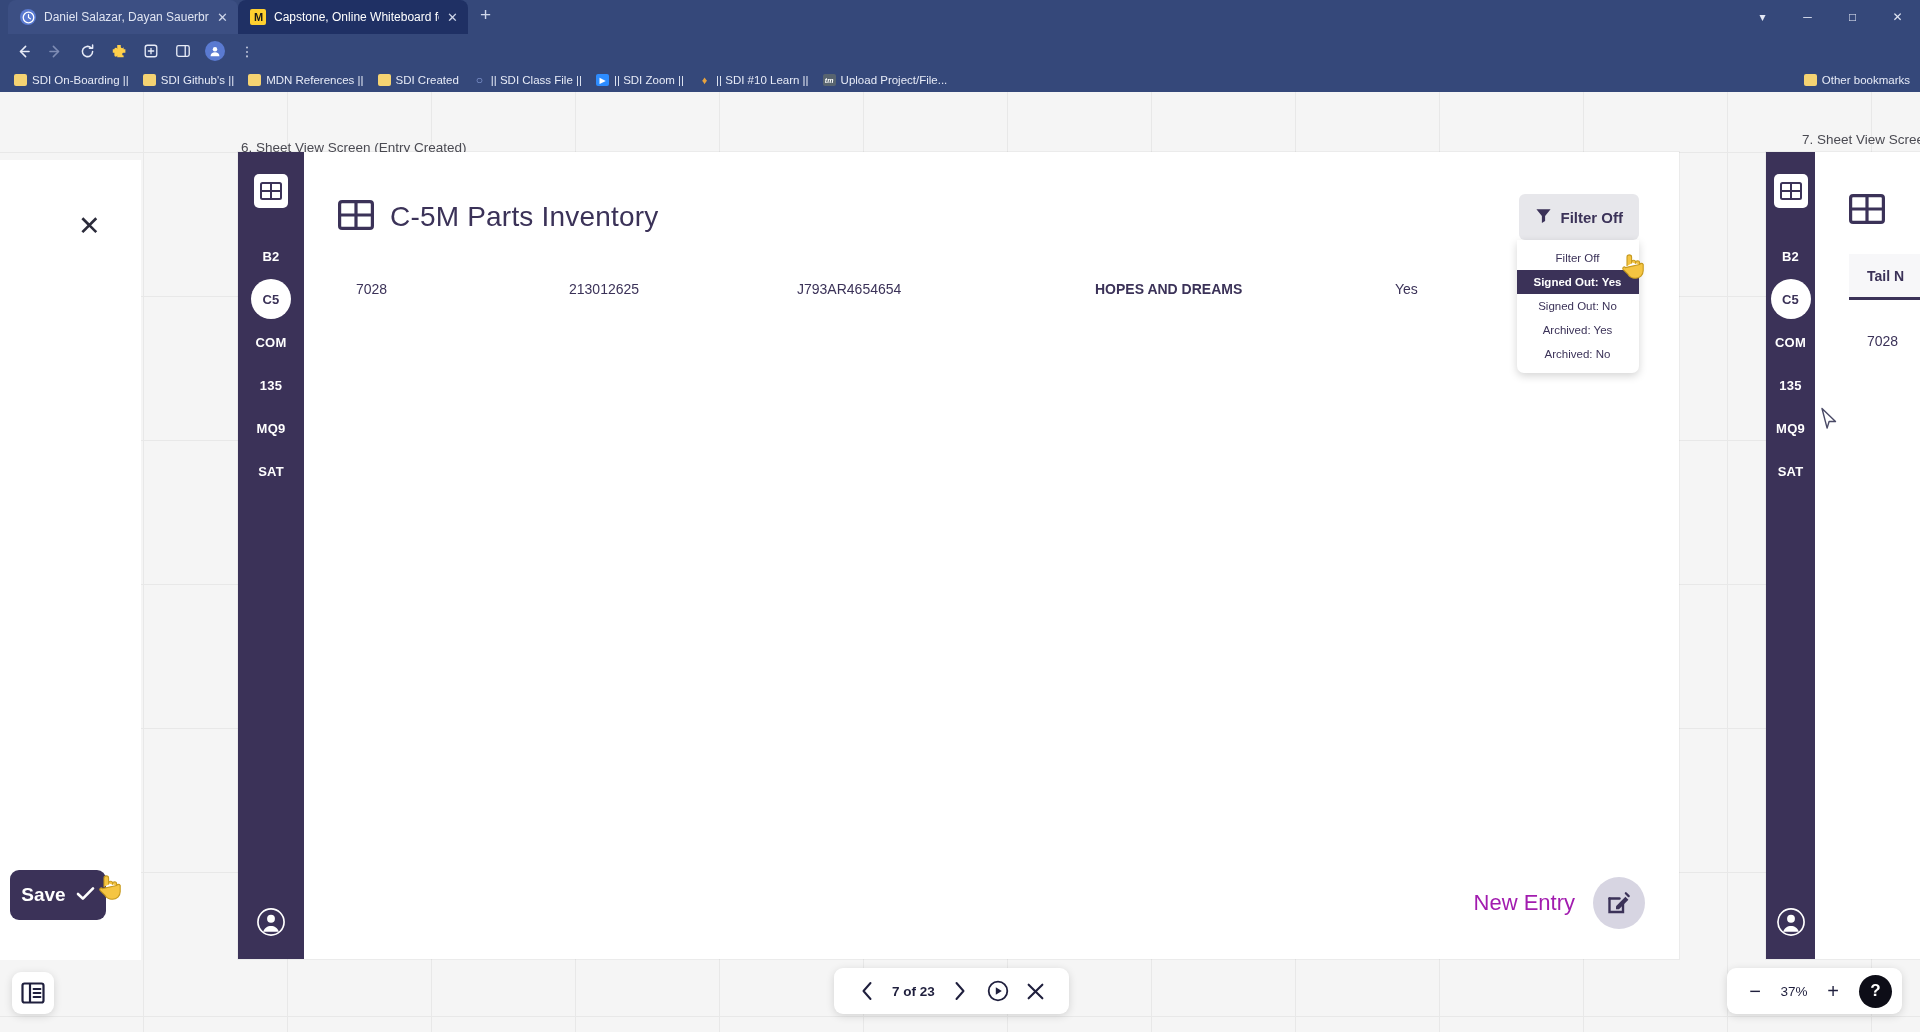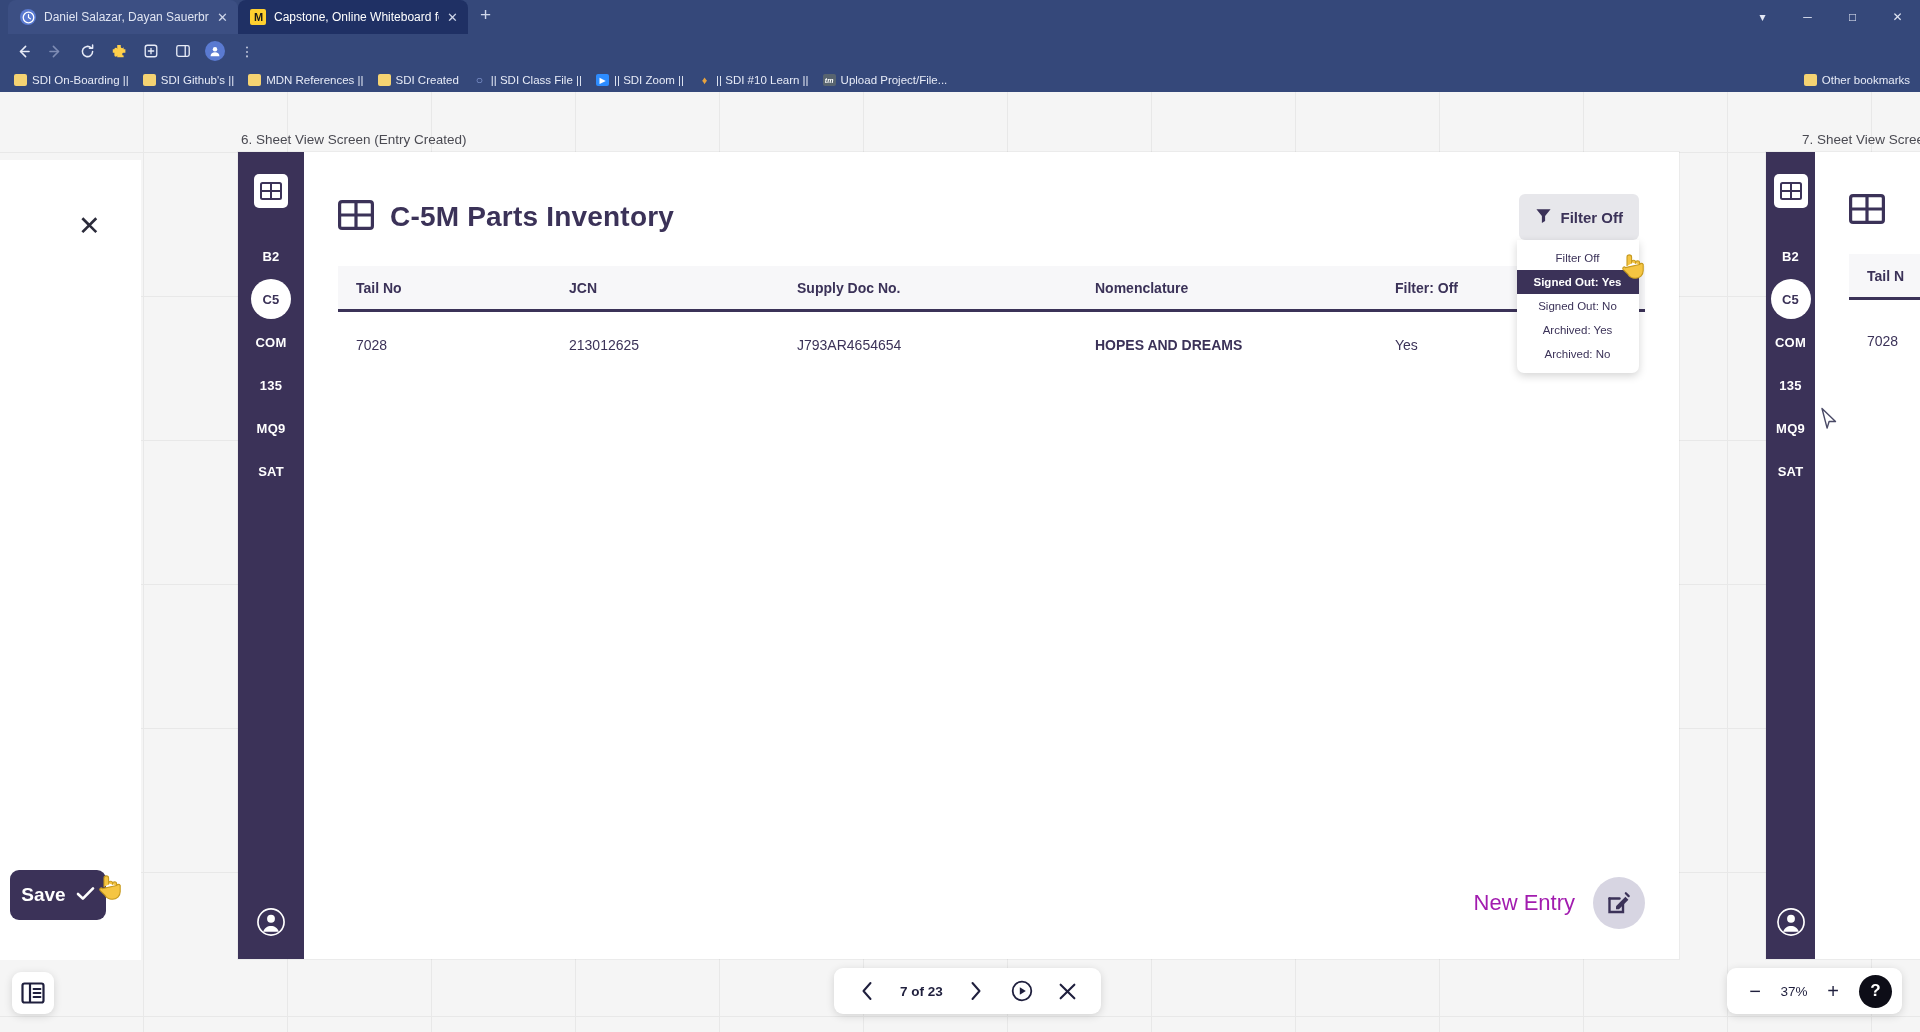--- a/index.html
+++ b/index.html
@@ -125,21 +125,21 @@
     align-items: center; justify-content: center;
   }
 
   .app-main { flex: 1; position: relative; background: #ffffff; padding: 0; }
   .app-head {
     display: flex; align-items: center; padding: 42px 40px 0 34px;
     position: relative;
   }
   .title-icon { margin-right: 16px; }
   .app-title {
-    font-size: 28px; font-weight: bold; color: #3b3258; letter-spacing: 0.2px;
+    font-size: 28px; font-weight: normal; color: #3b3258; letter-spacing: 0.2px;
   }
   .head-right {
     margin-left: auto; display: flex; align-items: flex-start; gap: 14px;
     position: relative;
   }
   .search-box {
     width: 198px; height: 46px; border: 1px solid #e3e3e7; border-radius: 6px;
     display: flex; align-items: center; padding: 0 14px;
     font-size: 14px; color: #9a9aa6; background: #fff;
   }
@@ -205,21 +205,21 @@
     color: #ffffff; font-size: 19px; font-weight: bold;
   }
 
   
   .cursor { position: absolute; z-index: 60; pointer-events: none; }
 
   
   .bottom-nav {
     position: absolute; left: 834px; bottom: 18px; height: 46px;
     background: #ffffff; border-radius: 9px; display: flex;
-    align-items: center; gap: 8px; padding: 0 14px;
+    align-items: center; gap: 0; padding: 0 14px;
     box-shadow: 0 2px 8px rgba(0,0,0,0.14); z-index: 40;
   }
   .bn-btn { width: 38px; height: 38px; display: flex; align-items: center;
             justify-content: center; color: #1f1f3d; font-size: 19px; }
   .bn-count { font-size: 13.5px; font-weight: bold; color: #1f1f3d;
               padding: 0 6px; white-space: nowrap; }
 
   .zoom-bar {
     position: absolute; right: 18px; bottom: 18px; height: 46px;
     background: #ffffff; border-radius: 9px; display: flex;
@@ -376,21 +376,21 @@
       <div class="gl-v" style="left:1871px"></div>
       <div class="gl-h" style="top:60px"></div>
       <div class="gl-h" style="top:204px"></div>
       <div class="gl-h" style="top:348px"></div>
       <div class="gl-h" style="top:492px"></div>
       <div class="gl-h" style="top:636px"></div>
       <div class="gl-h" style="top:780px"></div>
       <div class="gl-h" style="top:924px"></div>
     </div>
 
-    <div class="frame-label" style="left:241px; top:40px;">6. Sheet View Screen (Entry Created)</div>
+    <div class="frame-label" style="left:241px; top:48px;">6. Sheet View Screen (Entry Created)</div>
     <div class="frame-label" style="left:1802px; top:40px;">7. Sheet View Screen (F</div>
 
     <div class="frame" style="left:238px; top:60px; width:1441px; height:807px;">
 
       <div class="app-sidebar">
         <div class="side-logo">
           <svg width="22" height="18" viewBox="0 0 22 18">
               <rect x="1" y="1" width="20" height="16" rx="1.5" fill="none" stroke="#3b3258" stroke-width="2"></rect>
               <path d="M1 9h20M11 1v16" stroke="#3b3258" stroke-width="2"></path>
             </svg>
@@ -464,28 +464,20 @@
               <div class="cursor" style="left:100px; top:58px;">
                 <svg width="26" height="32" viewBox="0 0 26 32">
                   <path d="M8 14V5.2a2.3 2.3 0 0 1 4.6 0v6.3m0-1.3a2 2 0 0 1 4 0v1.6m0-.9a2 2 0 0 1 4 0v2m0-.4a2 2 0 0 1 3.6 0v6c0 4.6-3.3 7.8-8 7.8-4.2 0-6-1.6-7.4-4.2L4 17.3c-.9-1.6 1.2-3.2 2.4-1.7z" fill="#f5c542" stroke="#c79a1e" stroke-width="1.1" stroke-linejoin="round"></path>
                 </svg>
               </div>
             </div>
           </div>
         </div>
 
         <div class="table">
-          <div class="thead">
-            <div class="th c1">Tail No</div>
-            <div class="th c2">JCN</div>
-            <div class="th c3">Supply Doc No.</div>
-            <div class="th c4">Nomenclature</div>
-            <div class="th c5">Filter: Off</div>
-            <div class="th c6"></div>
-          </div>
           <div class="tr" style="margin-top:10px;">
             <div class="td c1">7028</div>
             <div class="td c2">213012625</div>
             <div class="td c3">J793AR4654654</div>
             <div class="td c4 bold">HOPES AND DREAMS</div>
             <div class="td c5">Yes</div>
             <div class="td c6 dots">•••</div>
           </div>
         </div>
 

